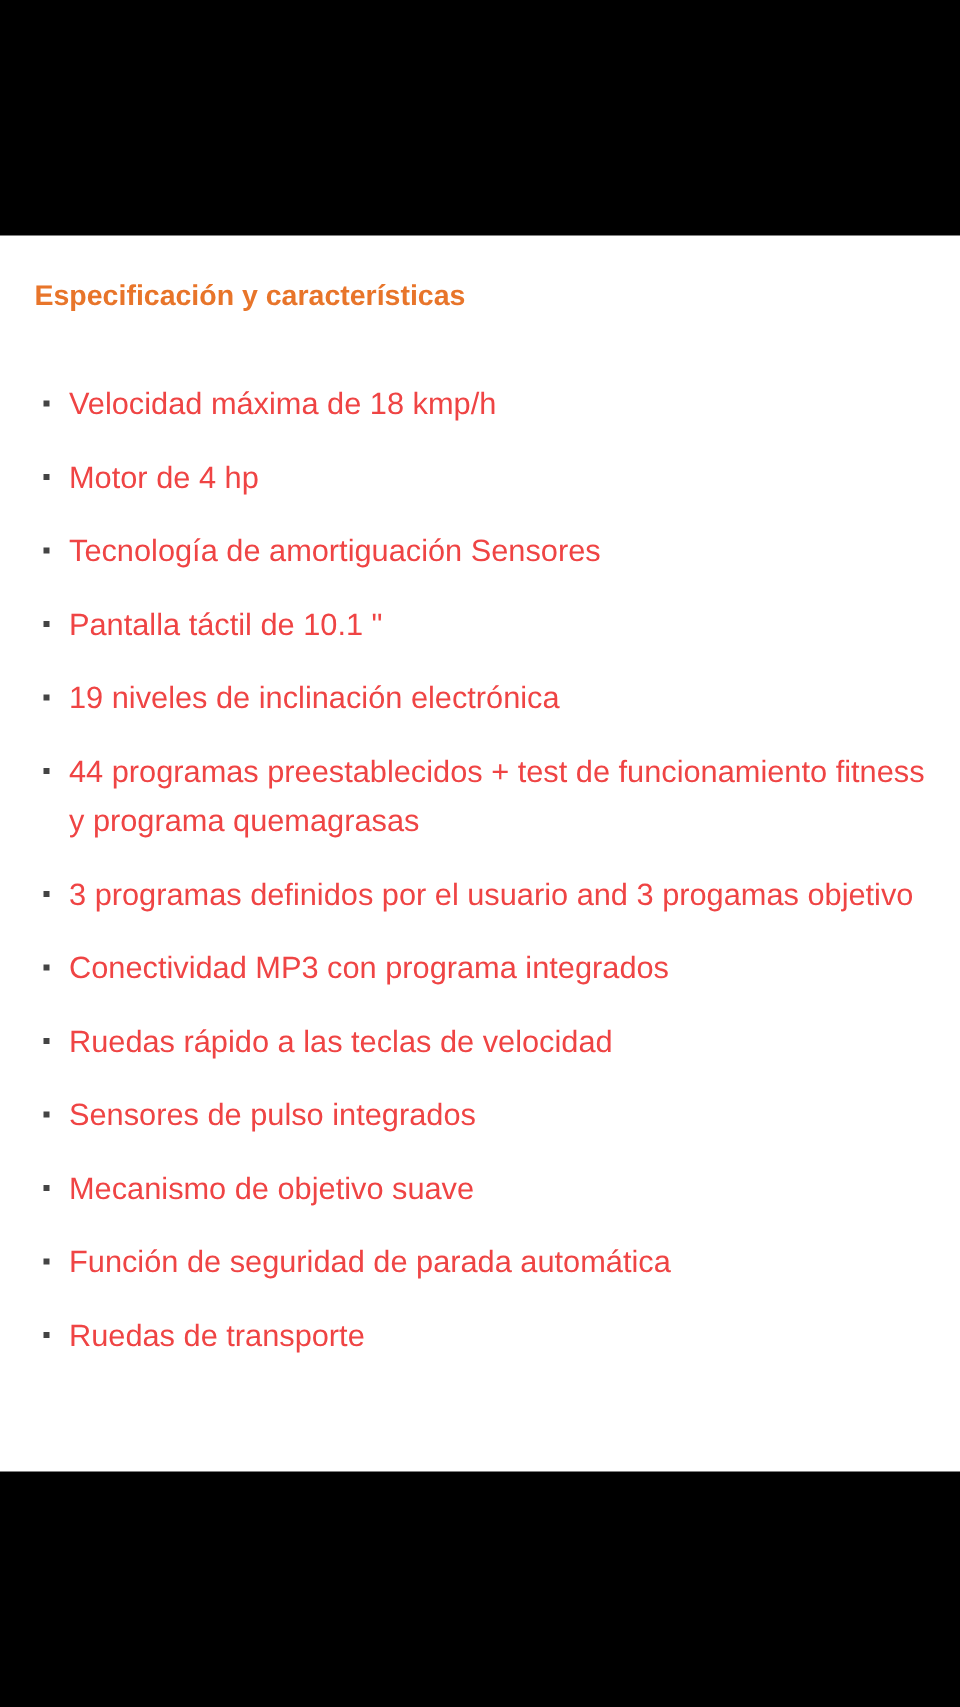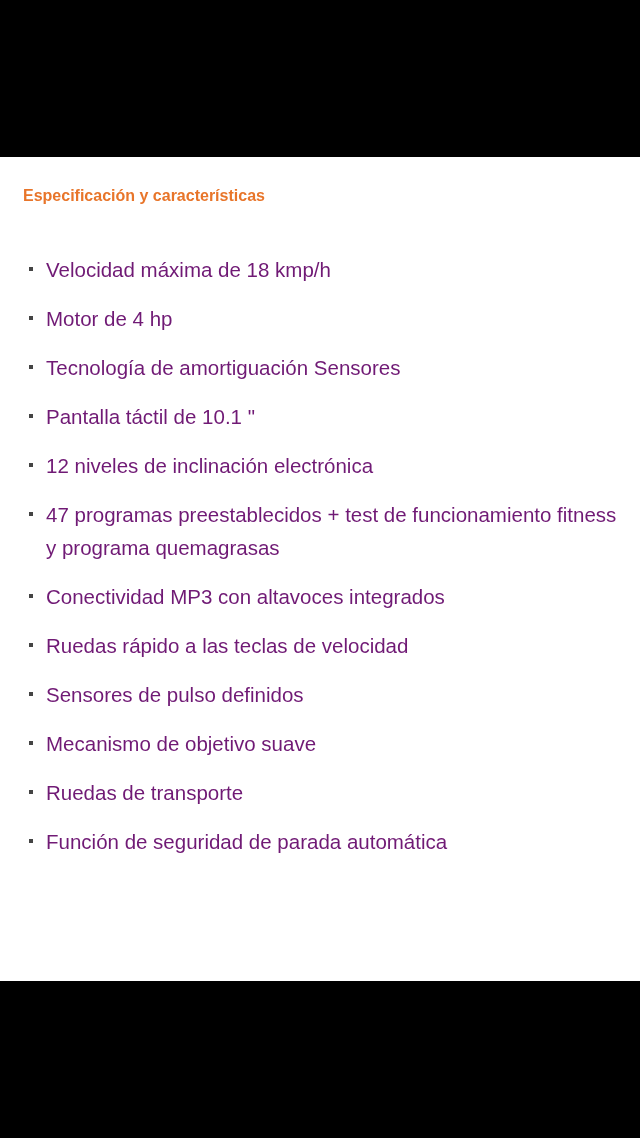--- a/index.html
+++ b/index.html
@@ -1,35 +1,36 @@
 <!DOCTYPE html>
 <html><head>
 <meta charset="utf-8">
 <style>
   html, body { margin:0; padding:0; }
   body { width:640px; height:1138px; background:#000; position:relative; overflow:hidden;
          font-family:"Liberation Sans", sans-serif; }
   .panel { position:absolute; left:0; top:157px; width:640px; height:824px; background:#fff; }
-  .title { position:absolute; left:23px; top:30px; font-size:16px; font-weight:bold; color:#e8752a; margin:0; }
+  .title { position:absolute; left:23px; top:30px; font-size:19px; font-weight:bold; color:#e8752a; margin:0; }
   ul { list-style:none; margin:0; padding:0; position:absolute; left:0; top:96px; width:640px; }
-  li { position:relative; padding-left:46px; padding-right:20px; font-size:20.5px; color:#701a75; line-height:33px; margin-bottom:16px; }
+  li { position:relative; padding-left:46px; padding-right:20px; font-size:20.5px; color:#ef4444; line-height:33px; margin-bottom:16px; }
   .bullet { position:absolute; left:29px; top:14px; width:4px; height:4px; background:#444; }
 </style>
 </head>
 <body>
 
 <div class="panel">
   <h2 class="title">Especificación y características</h2>
   <ul>
     <li><span class="bullet"></span><span>Velocidad máxima de 18 kmp/h</span></li>
     <li><span class="bullet"></span><span>Motor de 4 hp</span></li>
     <li><span class="bullet"></span><span>Tecnología de amortiguación Sensores</span></li>
     <li><span class="bullet"></span><span>Pantalla táctil de 10.1 "</span></li>
-    <li><span class="bullet"></span><span>12 niveles de inclinación electrónica</span></li>
-    <li><span class="bullet"></span><span>47 programas preestablecidos + test de funcionamiento fitness y programa quemagrasas</span></li>
-    <li><span class="bullet"></span><span>Conectividad MP3 con altavoces integrados</span></li>
+    <li><span class="bullet"></span><span>19 niveles de inclinación electrónica</span></li>
+    <li><span class="bullet"></span><span>44 programas preestablecidos + test de funcionamiento fitness y programa quemagrasas</span></li>
+    <li><span class="bullet"></span><span>3 programas definidos por el usuario and 3 progamas objetivo</span></li>
+    <li><span class="bullet"></span><span>Conectividad MP3 con programa integrados</span></li>
     <li><span class="bullet"></span><span>Ruedas rápido a las teclas de velocidad</span></li>
-    <li><span class="bullet"></span><span>Sensores de pulso definidos</span></li>
+    <li><span class="bullet"></span><span>Sensores de pulso integrados</span></li>
     <li><span class="bullet"></span><span>Mecanismo de objetivo suave</span></li>
+    <li><span class="bullet"></span><span>Función de seguridad de parada automática</span></li>
     <li><span class="bullet"></span><span>Ruedas de transporte</span></li>
-    <li><span class="bullet"></span><span>Función de seguridad de parada automática</span></li>
   </ul>
 </div>
 
 </body></html>

